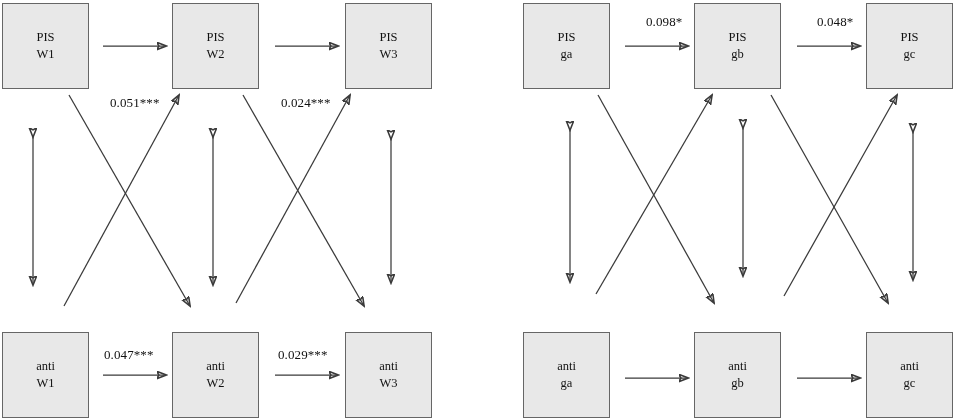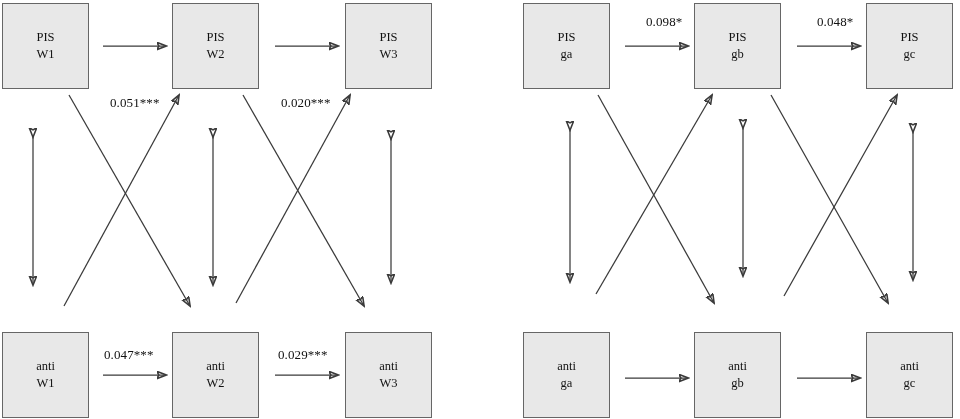--- a/index.html
+++ b/index.html
@@ -99,20 +99,20 @@
         <span class="l2">gb</span>
       </div>
       <div class="box" style="left: 866px; top: 332px; width: 87px; height: 86px;">
         <span class="l1">anti</span>
         <span class="l2">gc</span>
       </div>
     </div>
 
   <div id="labels-layer">
       <div class="lbl" style="left: 110px; top: 95px;">0.051***</div>
-      <div class="lbl" style="left: 281px; top: 95px;">0.020***</div>
+      <div class="lbl" style="left: 281px; top: 95px;">0.024***</div>
       <div class="lbl" style="left: 104px; top: 347px;">0.047***</div>
       <div class="lbl" style="left: 278px; top: 347px;">0.029***</div>
       <div class="lbl" style="left: 646px; top: 14px;">0.098*</div>
       <div class="lbl" style="left: 817px; top: 14px;">0.048*</div>
     </div>
 
 </div>
 
 </body></html>

